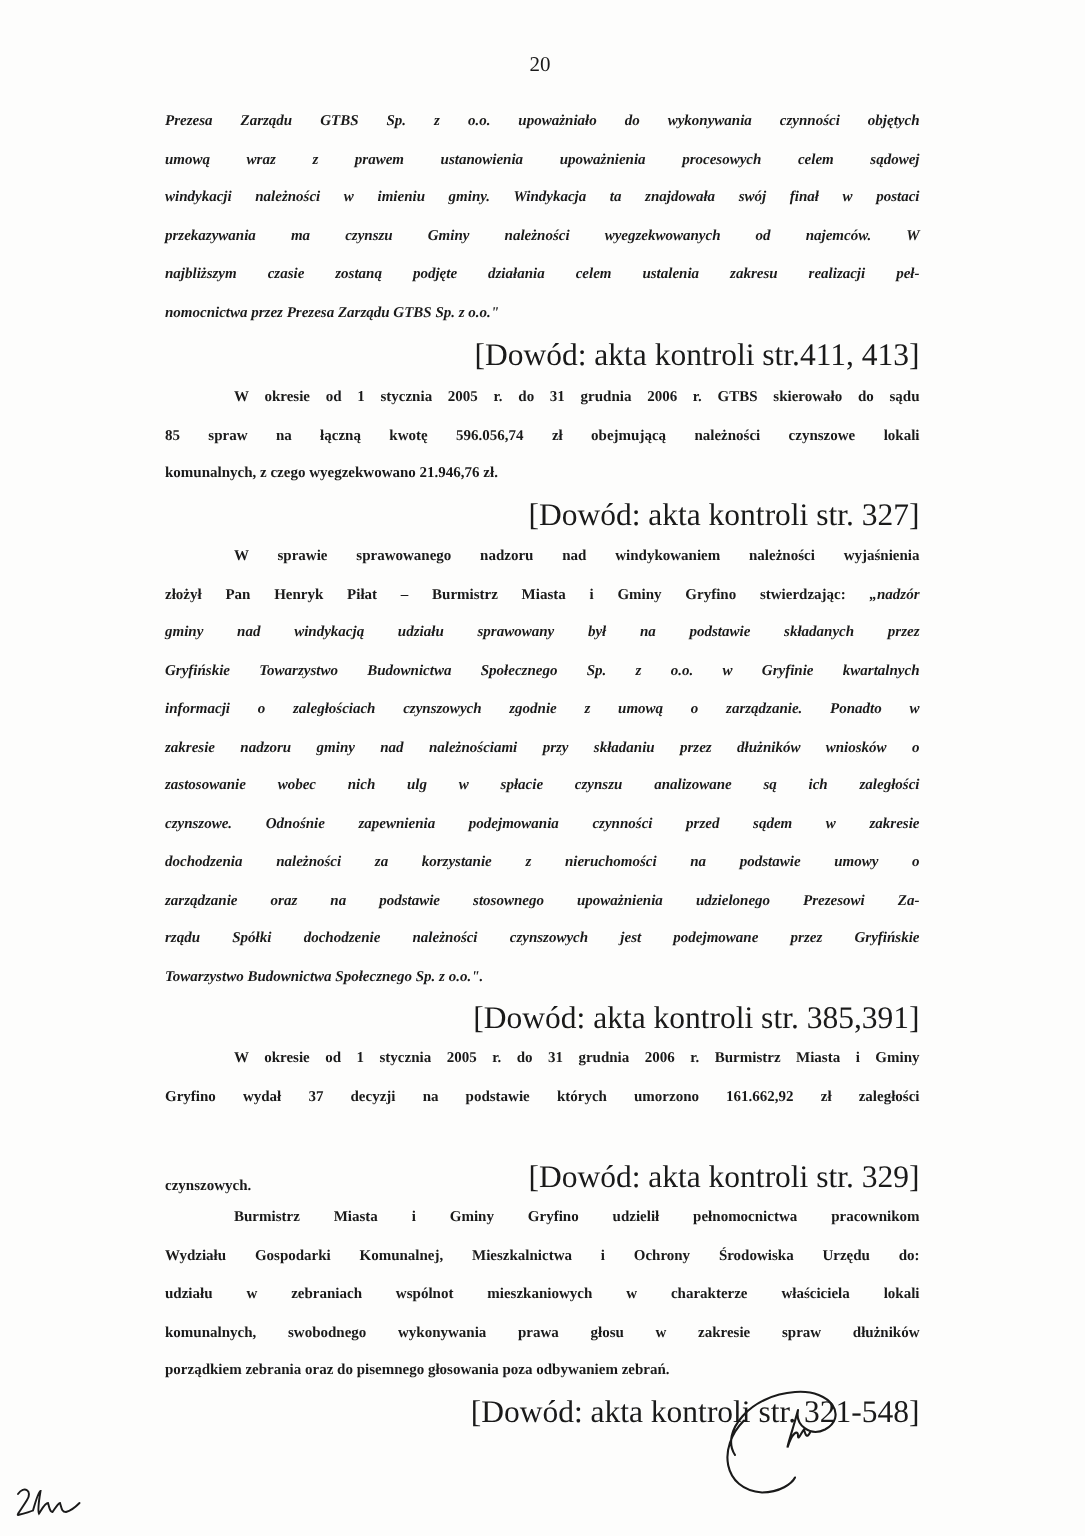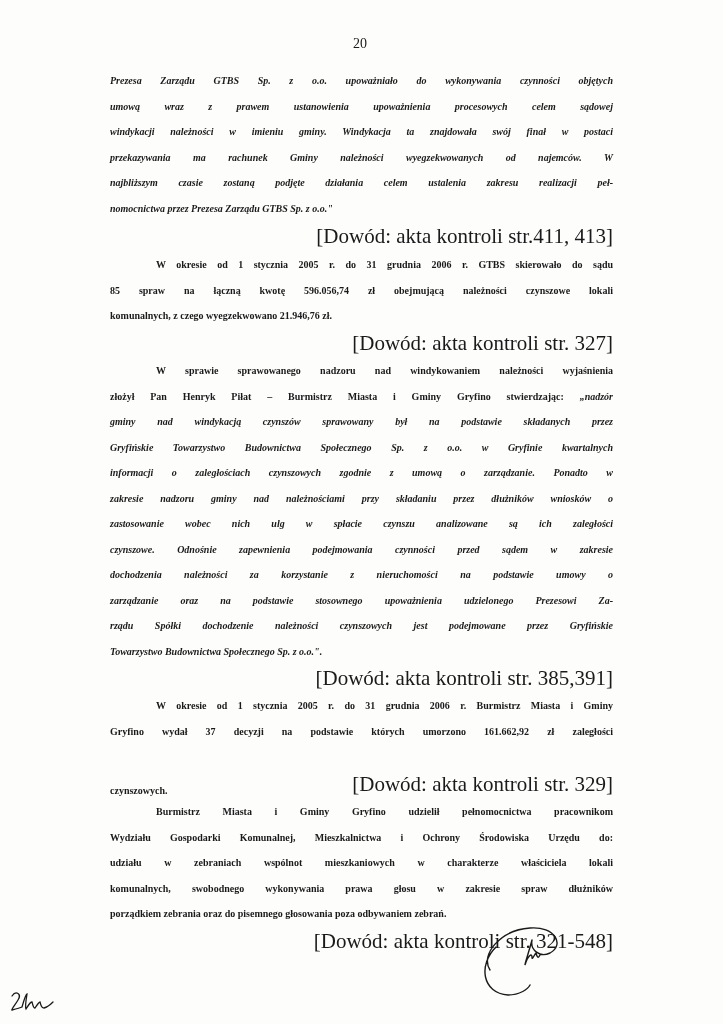--- a/index.html
+++ b/index.html
@@ -19,33 +19,33 @@
   .sig { position: absolute; }
 </style>
 </head>
 <body>
 
 <div class="page-num">20</div>
 
 <div class="line it" style="top:71px">Prezesa Zarządu  GTBS  Sp. z o.o. upoważniało do wykonywania czynności objętych</div>
 <div class="line it" style="top:97px">umową wraz z prawem ustanowienia upoważnienia procesowych celem sądowej</div>
 <div class="line it" style="top:122px">windykacji należności w imieniu gminy. Windykacja ta znajdowała swój finał w postaci</div>
-<div class="line it" style="top:148px">przekazywania ma rachunek Gminy należności wyegzekwowanych od najemców. W</div>
+<div class="line it" style="top:148px">przekazywania ma czynszu Gminy należności wyegzekwowanych od najemców. W</div>
 <div class="line it" style="top:173px">najbliższym czasie zostaną podjęte działania celem ustalenia zakresu realizacji  peł-</div>
 <div class="line it last" style="top:199px">nomocnictwa przez Prezesa Zarządu GTBS Sp. z  o.o."</div>
 <div class="ev" style="top:226px">[Dowód: akta kontroli str.411, 413]</div>
 
 <div class="line indent" style="top:255px">W okresie od 1 stycznia 2005 r. do 31 grudnia 2006 r. GTBS skierowało do sądu</div>
 <div class="line" style="top:281px">85 spraw na łączną kwotę 596.056,74 zł obejmującą należności czynszowe lokali</div>
 <div class="line last" style="top:306px">komunalnych, z czego  wyegzekwowano 21.946,76 zł.</div>
 <div class="ev" style="top:333px">[Dowód: akta kontroli str. 327]</div>
 
 <div class="line indent" style="top:361px">W sprawie sprawowanego nadzoru nad windykowaniem należności wyjaśnienia</div>
 <div class="line" style="top:387px"><span>złożył Pan Henryk Piłat – Burmistrz Miasta i Gminy Gryfino stwierdzając: </span><span class="it">„nadzór</span></div>
-<div class="line it" style="top:412px">gminy nad windykacją czynszów sprawowany był na podstawie składanych przez</div>
+<div class="line it" style="top:412px">gminy nad windykacją udziału sprawowany był na podstawie składanych przez</div>
 <div class="line it" style="top:438px">Gryfińskie Towarzystwo Budownictwa Społecznego Sp. z o.o. w Gryfinie kwartalnych</div>
 <div class="line it" style="top:463px">informacji o zaległościach czynszowych zgodnie z umową o zarządzanie. Ponadto w</div>
 <div class="line it" style="top:489px">zakresie nadzoru gminy nad należnościami przy składaniu przez dłużników wniosków o</div>
 <div class="line it" style="top:514px">zastosowanie wobec nich ulg w spłacie czynszu analizowane są ich zaległości</div>
 <div class="line it" style="top:540px">czynszowe. Odnośnie zapewnienia podejmowania czynności przed sądem w zakresie</div>
 <div class="line it" style="top:565px">dochodzenia należności za korzystanie z nieruchomości na podstawie umowy o</div>
 <div class="line it" style="top:591px">zarządzanie oraz na podstawie stosownego upoważnienia udzielonego Prezesowi Za-</div>
 <div class="line it" style="top:616px">rządu Spółki  dochodzenie należności czynszowych jest podejmowane przez Gryfińskie</div>
 <div class="line it last" style="top:642px">Towarzystwo Budownictwa Społecznego Sp. z o.o.".</div>
 <div class="ev" style="top:668px">[Dowód: akta kontroli str. 385,391]</div>

